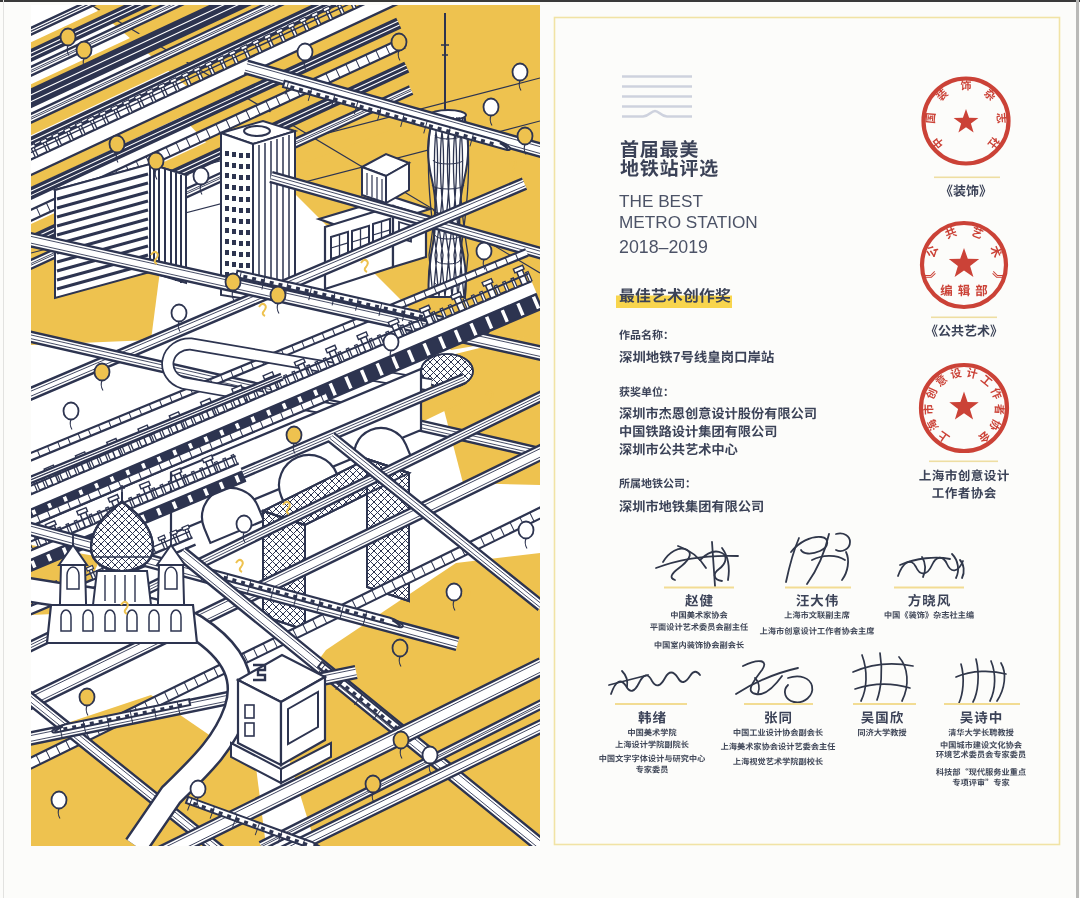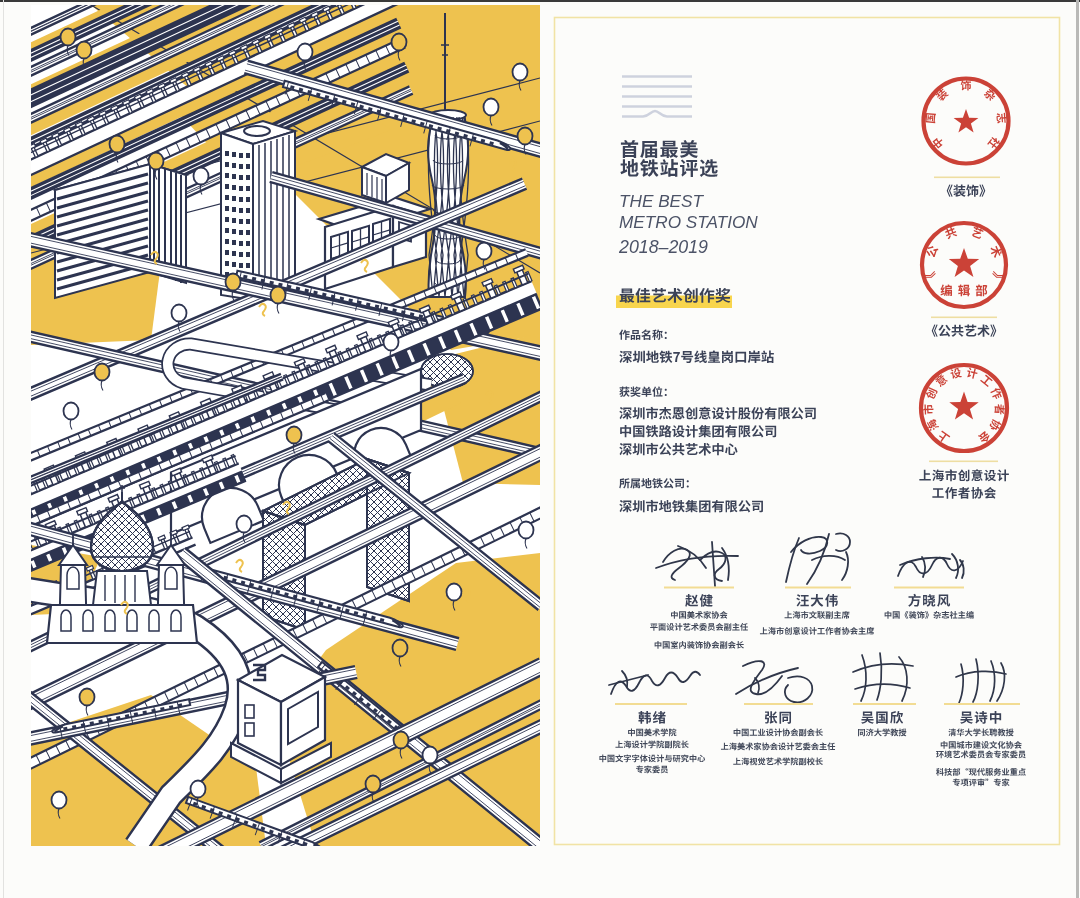--- a/index.html
+++ b/index.html
@@ -1,17 +1,17 @@
 <!DOCTYPE html>
 <html><head>
 <meta charset="utf-8">
 <style>
 html,body{margin:0;padding:0;width:1080px;height:898px;overflow:hidden;
 background:#fcfcfa;font-family:"Liberation Sans", sans-serif;}
-#page{position:relative;width:1080px;height:898px;font-style:italic;}
+#page{position:relative;width:1080px;height:898px;}
 </style>
 </head>
 <body>
 <div id="page">
 
 <svg width="0" height="0" style="position:absolute">
       <defs>
         <path id="g0037" d="M186 0H334C347 289 370 441 542 651V741H50V617H383C242 421 199 257 186 0Z"></path>
 <path id="g201C" d="M771 807 743 860C670 826 605 756 605 657C605 597 643 550 693 550C742 550 771 584 771 624C771 665 743 697 701 697C692 697 684 694 680 692C680 723 711 779 771 807ZM975 807 946 860C873 826 808 756 808 657C808 597 846 550 896 550C946 550 974 584 974 624C974 665 946 697 905 697C895 697 887 694 883 692C883 723 914 779 975 807Z"></path>
 <path id="g201D" d="M229 595 257 543C330 576 395 646 395 745C395 806 357 853 307 853C258 853 229 818 229 779C229 738 257 706 299 706C308 706 316 708 320 711C320 679 289 624 229 595ZM25 595 54 543C127 576 192 646 192 745C192 806 154 853 104 853C54 853 26 818 26 779C26 738 54 706 95 706C105 706 113 708 117 711C117 679 86 624 25 595Z"></path>

